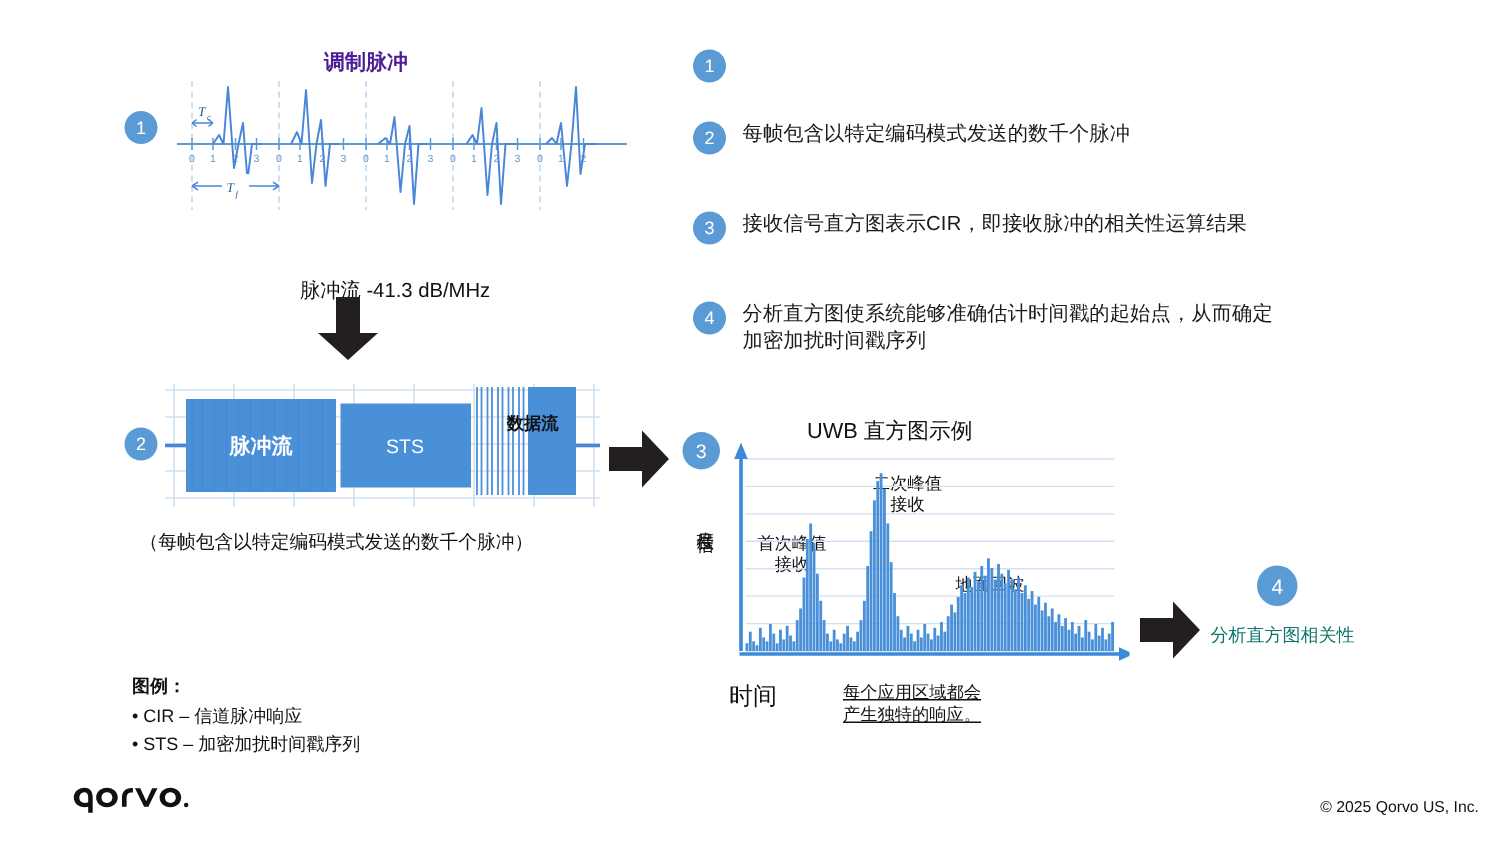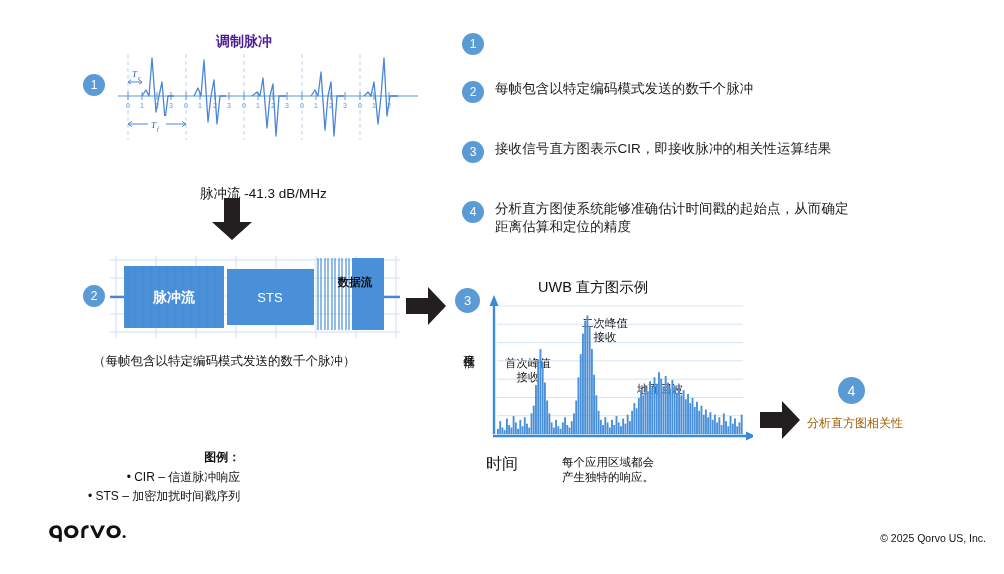--- a/index.html
+++ b/index.html
@@ -48,44 +48,44 @@
   .cap1{
     position:absolute;left:200px;top:145px;
     font-size:13.5px;color:#111;margin-top:40px;
   }
   .cap2{
     position:absolute;left:93px;top:353px;
     font-size:12.5px;color:#111;
   }
 
   
-  .legend{position:absolute;left:88px;top:448px;font-size:12px;line-height:19px;color:#111;text-align:right;}
+  .legend{position:absolute;left:88px;top:448px;font-size:12px;line-height:19px;color:#111;}
   .legend .lg-title{font-weight:bold;margin-bottom:1px;font-size:12px;}
   .legend .lg-row{white-space:nowrap;}
 
   
   .footer-logo{position:absolute;left:48px;top:521px;}
   .copyright{position:absolute;right:18px;top:532px;font-size:10.5px;color:#111;}
 
   
   .chartTitle{position:absolute;left:538px;top:278px;font-size:14.5px;color:#111;}
   .yaxisLabel{
     position:absolute;left:461px;top:348px;
     font-size:11.5px;color:#111;
     writing-mode:vertical-rl;
     text-orientation:upright;
     letter-spacing:-1px;
   }
   .xaxisLabel{position:absolute;left:486px;top:454px;font-size:16px;color:#111;}
-  .chartNote{position:absolute;left:562px;top:455px;font-size:11.5px;line-height:15px;color:#111;white-space:pre-line;}
+  .chartNote{position:absolute;left:562px;top:455px;font-size:11.5px;line-height:15px;color:#111;white-space:pre-line;text-decoration:underline;}
   .pk1{position:absolute;left:505px;top:316px;font-size:11.5px;line-height:14px;color:#111;text-align:center;white-space:pre-line;margin-top:40px;}
   .pk2{position:absolute;left:582px;top:316px;font-size:11.5px;line-height:14px;color:#111;text-align:center;white-space:pre-line;}
   .gecho{position:absolute;left:637px;top:382px;font-size:11.5px;color:#111;}
 
-  .step4text{position:absolute;left:807px;top:415px;font-size:12px;color:#a16207;}
+  .step4text{position:absolute;left:807px;top:415px;font-size:12px;color:#0f766e;}
 
   svg{display:block;}
 </style>
 </head>
 <body>
 
 <div class="stage">
 
   <div class="abs" style="left:83px;top:74px;">
     <div class="badge">1</div>
@@ -421,21 +421,21 @@
       <div class="badge">2</div>
       <div class="rtext">每帧包含以特定编码模式发送的数千个脉冲</div>
     </div>
     <div class="ritem" style="height:60px;">
       <div class="badge">3</div>
       <div class="rtext">接收信号直方图表示CIR，即接收脉冲的相关性运算结果</div>
     </div>
     <div class="ritem">
       <div class="badge">4</div>
       <div class="rtext">分析直方图使系统能够准确估计时间戳的起始点，从而确定
-距离估算和定位的精度</div>
+加密加扰时间戳序列</div>
     </div>
   </div>
 
   <div class="legend">
     <div class="lg-title">图例：</div>
     <div class="lg-row">• CIR – 信道脉冲响应</div>
     <div class="lg-row">• STS – 加密加扰时间戳序列</div>
   </div>
 
   <div class="footer-logo">

